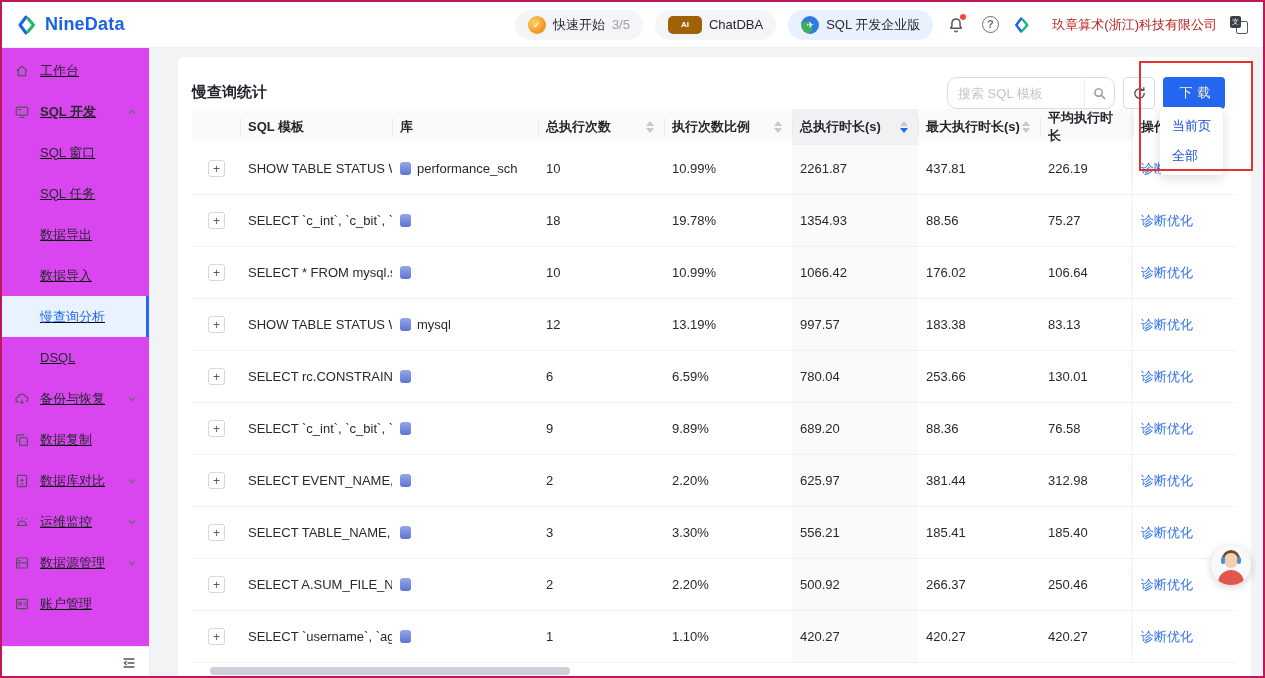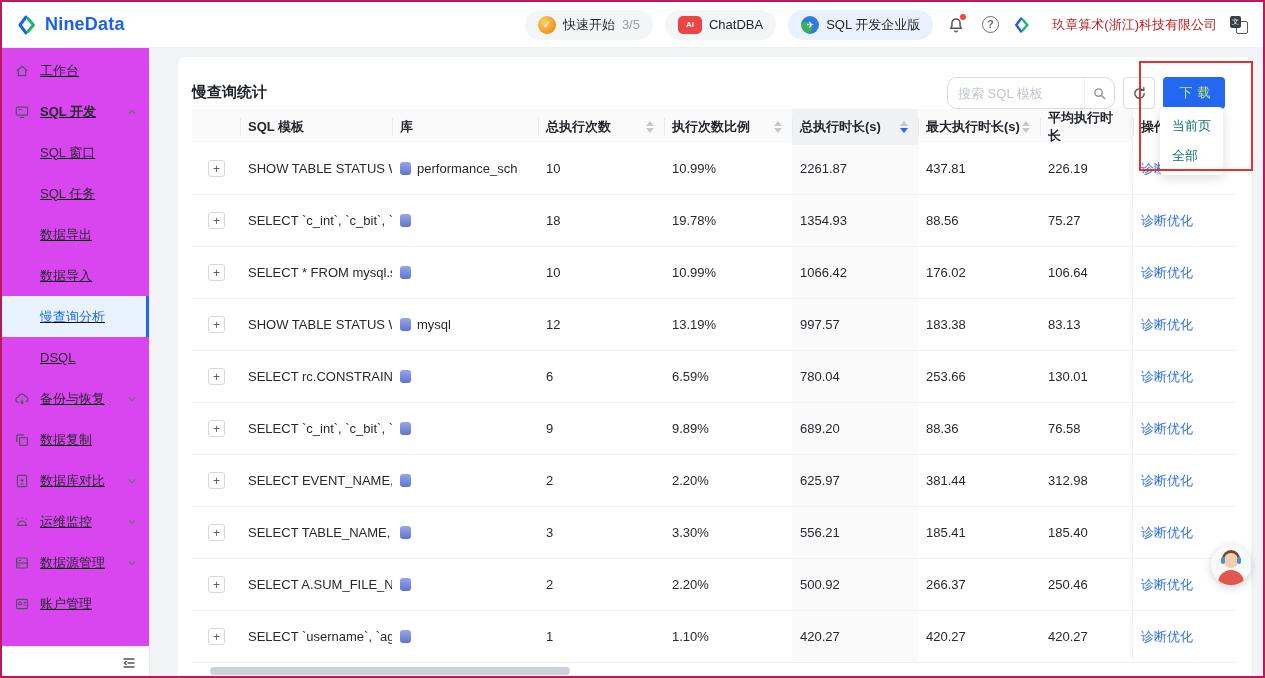--- a/index.html
+++ b/index.html
@@ -8,21 +8,21 @@
 
   
   .navbar { height:46px; border-bottom:1px solid #eef0f2; display:flex; align-items:center; justify-content:space-between; padding:0 14px; background:#fff; }
   .brand { display:flex; align-items:center; gap:7px; }
   .brand-text { font-size:18px; font-weight:bold; color:#1b62e8; letter-spacing:.2px; }
   .nav-right { display:flex; align-items:center; gap:12px; }
   .pill { height:30px; border-radius:15px; background:#f4f5f7; display:flex; align-items:center; gap:7px; padding:0 13px; font-size:13px; color:#27292e; cursor:pointer; white-space:nowrap; }
   .pill.edition { background:#e8f1fd; }
   .qs-ico { width:18px; height:18px; border-radius:50%; background:radial-gradient(circle at 35% 35%, #fdd26a, #f59a23 60%, #ef7f1f); color:#fff; font-size:10px; line-height:18px; text-align:center; }
   .qs-prog { color:#9aa0a8; }
-  .ai-ico { width:24px; height:18px; border-radius:5px; background:#ef4444; color:#fff; font-size:8px; font-weight:bold; line-height:18px; text-align:center; position:relative; }
+  .ai-ico { width:34px; height:18px; border-radius:5px; background:#a16207; color:#fff; font-size:8px; font-weight:bold; line-height:18px; text-align:center; position:relative; }
   .ai-ico::after { content:''; position:absolute; right:-2px; bottom:-2px; width:8px; height:8px; border-radius:2px 4px 4px 4px; background:#4fd6a0; z-index:-1; }
   .globe-ico { width:18px; height:18px; border-radius:50%; background:radial-gradient(circle at 30% 65%, #3fae62 0 34%, #2e7ce0 36%); color:#fff; font-size:9px; line-height:18px; text-align:center; }
   .icon-btn { position:relative; width:22px; height:22px; display:flex; align-items:center; justify-content:center; cursor:pointer; }
   .bell-dot { position:absolute; top:0; right:1px; width:6px; height:6px; border-radius:50%; background:#f5483b; }
   .help-circle { width:17px; height:17px; border-radius:50%; border:1.5px solid #696e75; color:#696e75; font-size:11px; line-height:14px; text-align:center; font-weight:bold; }
   .company { display:flex; align-items:center; gap:21px; font-size:13px; color:#b91c1c; cursor:pointer; white-space:nowrap; }
   .trans-ico { position:relative; width:20px; height:20px; cursor:pointer; }
   .trans-back { position:absolute; right:1px; bottom:1px; width:12px; height:13px; border:1.5px solid #565b61; border-radius:2px; background:#fff; }
   .trans-front { position:absolute; left:1px; top:1px; width:11px; height:12px; background:#3a3f45; border-radius:2px; color:#fff; font-size:7px; line-height:12px; text-align:center; }
 
@@ -45,23 +45,23 @@
   .main { flex:1; background:#f2f3f5; padding:9px 12px 0 28px; overflow:hidden; }
   .card { background:#fff; height:100%; border-radius:6px 6px 0 0; position:relative; }
   .card-head { height:52px; position:relative; }
   .card-title { position:absolute; left:14px; top:18px; font-size:15px; font-weight:bold; color:#1f2329;margin-top:8px; }
   .controls { position:absolute; right:26px; top:20px; display:flex; gap:8px; height:32px; }
   .search { width:168px; height:32px; border:1px solid #d9dce0; border-radius:10px; display:flex; align-items:center; background:#fff; overflow:hidden; }
   .search input { flex:1; min-width:0; border:none; outline:none; padding:0 10px; font-size:13px; color:#27292e; background:transparent; }
   .search input::placeholder { color:#c1c5cb; }
   .search .sfx { width:30px; height:100%; display:flex; align-items:center; justify-content:center; border-left:1px solid #eef0f2; cursor:pointer; }
   .btn-refresh { width:32px; height:32px; border:1px solid #d9dce0; border-radius:4px; background:#fff; display:flex; align-items:center; justify-content:center; cursor:pointer; }
-  .btn-download { width:62px; height:32px; background:#2468f2; border:none; border-radius:4px; color:#bef264; font-size:13px; letter-spacing:5px; padding-left:7px; cursor:pointer; display:flex; align-items:center; justify-content:center; font-family:inherit; }
+  .btn-download { width:62px; height:32px; background:#2468f2; border:none; border-radius:4px; color:#fef9c3; font-size:13px; letter-spacing:5px; padding-left:7px; cursor:pointer; display:flex; align-items:center; justify-content:center; font-family:inherit; }
   .dd-menu { position:absolute; right:28px; top:50px; background:#fff; border-radius:4px; box-shadow:0 3px 12px rgba(0,0,0,.14); padding:4px 0; z-index:20; }
-  .dd-item { height:30px; line-height:30px; padding:0 12px; font-size:13px; color:#0f766e; cursor:pointer; white-space:nowrap; }
+  .dd-item { height:30px; line-height:30px; padding:0 12px; font-size:13px; color:#1d4ed8; cursor:pointer; white-space:nowrap; }
   .red-box { position:absolute; right:-2px; top:4px; width:114px; height:110px; border:2px solid #e5322d; z-index:40; pointer-events:none; }
 
   
   .table { margin:0 14px; font-size:13px; }
   .thead, .tr { display:grid; grid-template-columns:48px 152px 146px 126px 128px 126px 122px 92px 1fr; }
   .thead { height:34px; background:#fafafa; color:#24262b; font-weight:bold; }
   .th { padding:0 8px; display:flex; align-items:center; justify-content:space-between; position:relative; height:100%; }
   .th:not(:first-child)::before { content:''; position:absolute; left:0; top:9px; bottom:9px; width:1px; background:#e8eaed; }
   .th.sorted { background:#f0f1f3; }
   .sorter { display:flex; flex-direction:column; gap:2px; margin-right:2px; cursor:pointer; }

